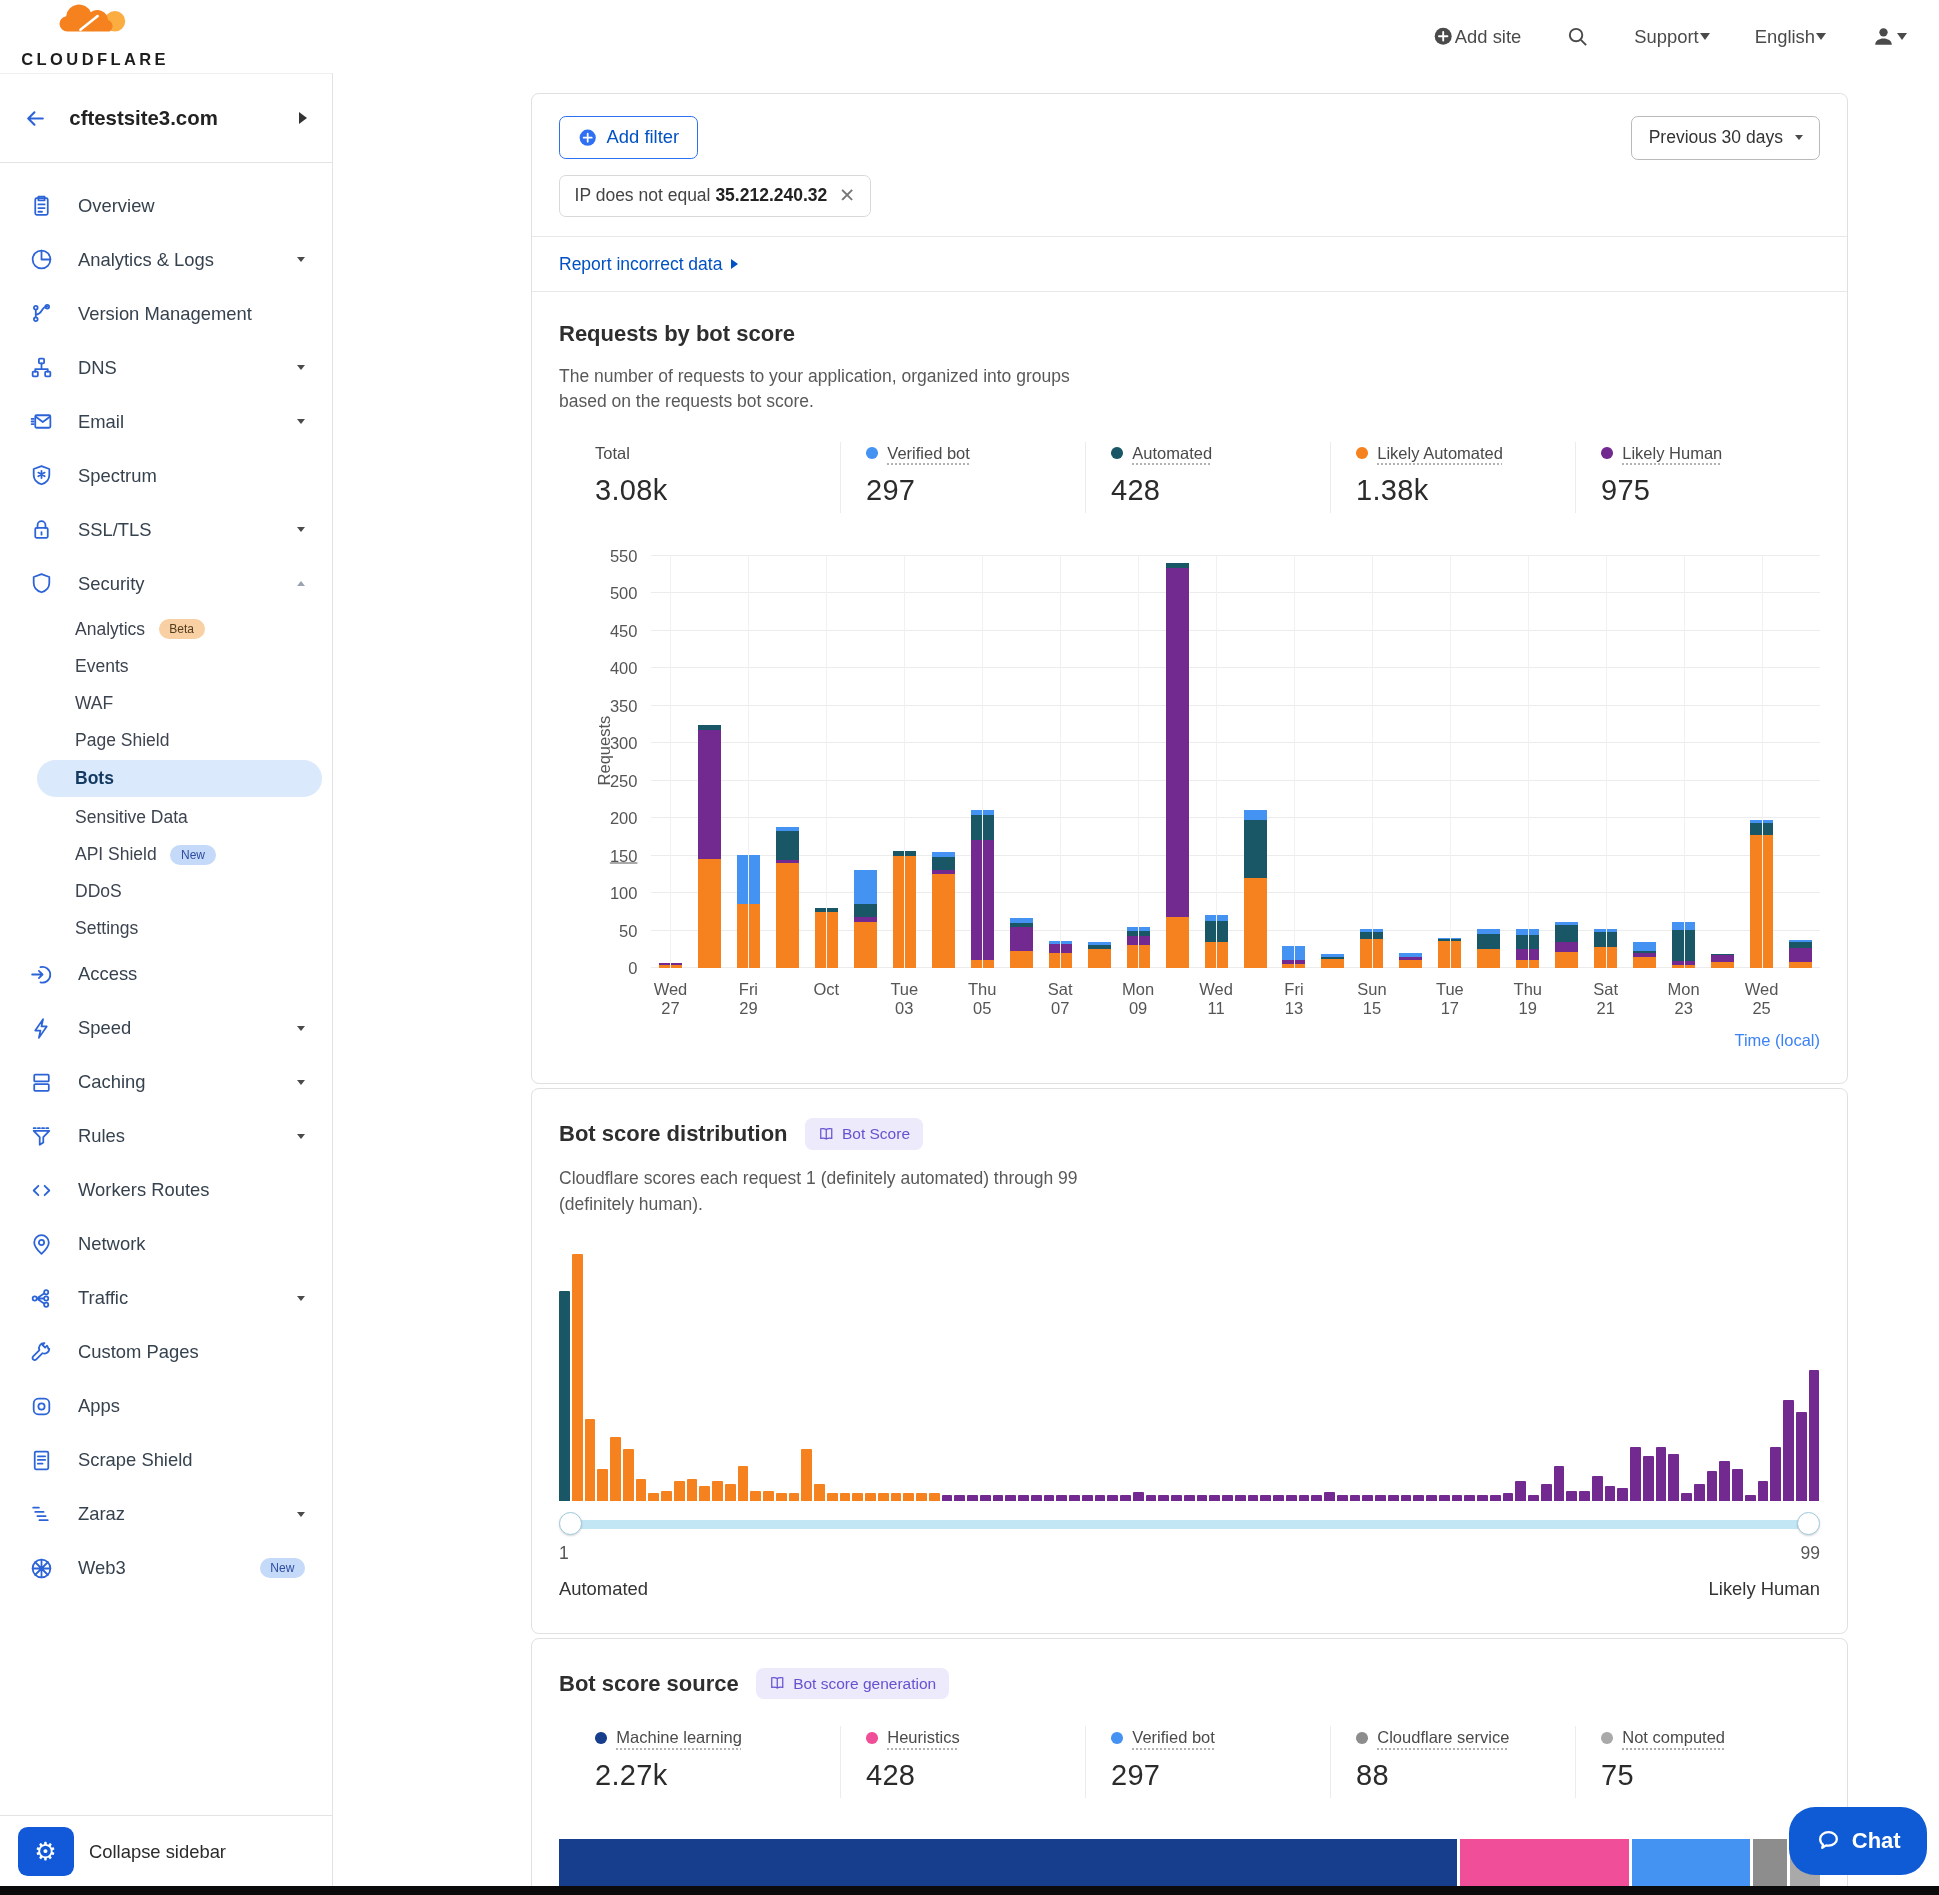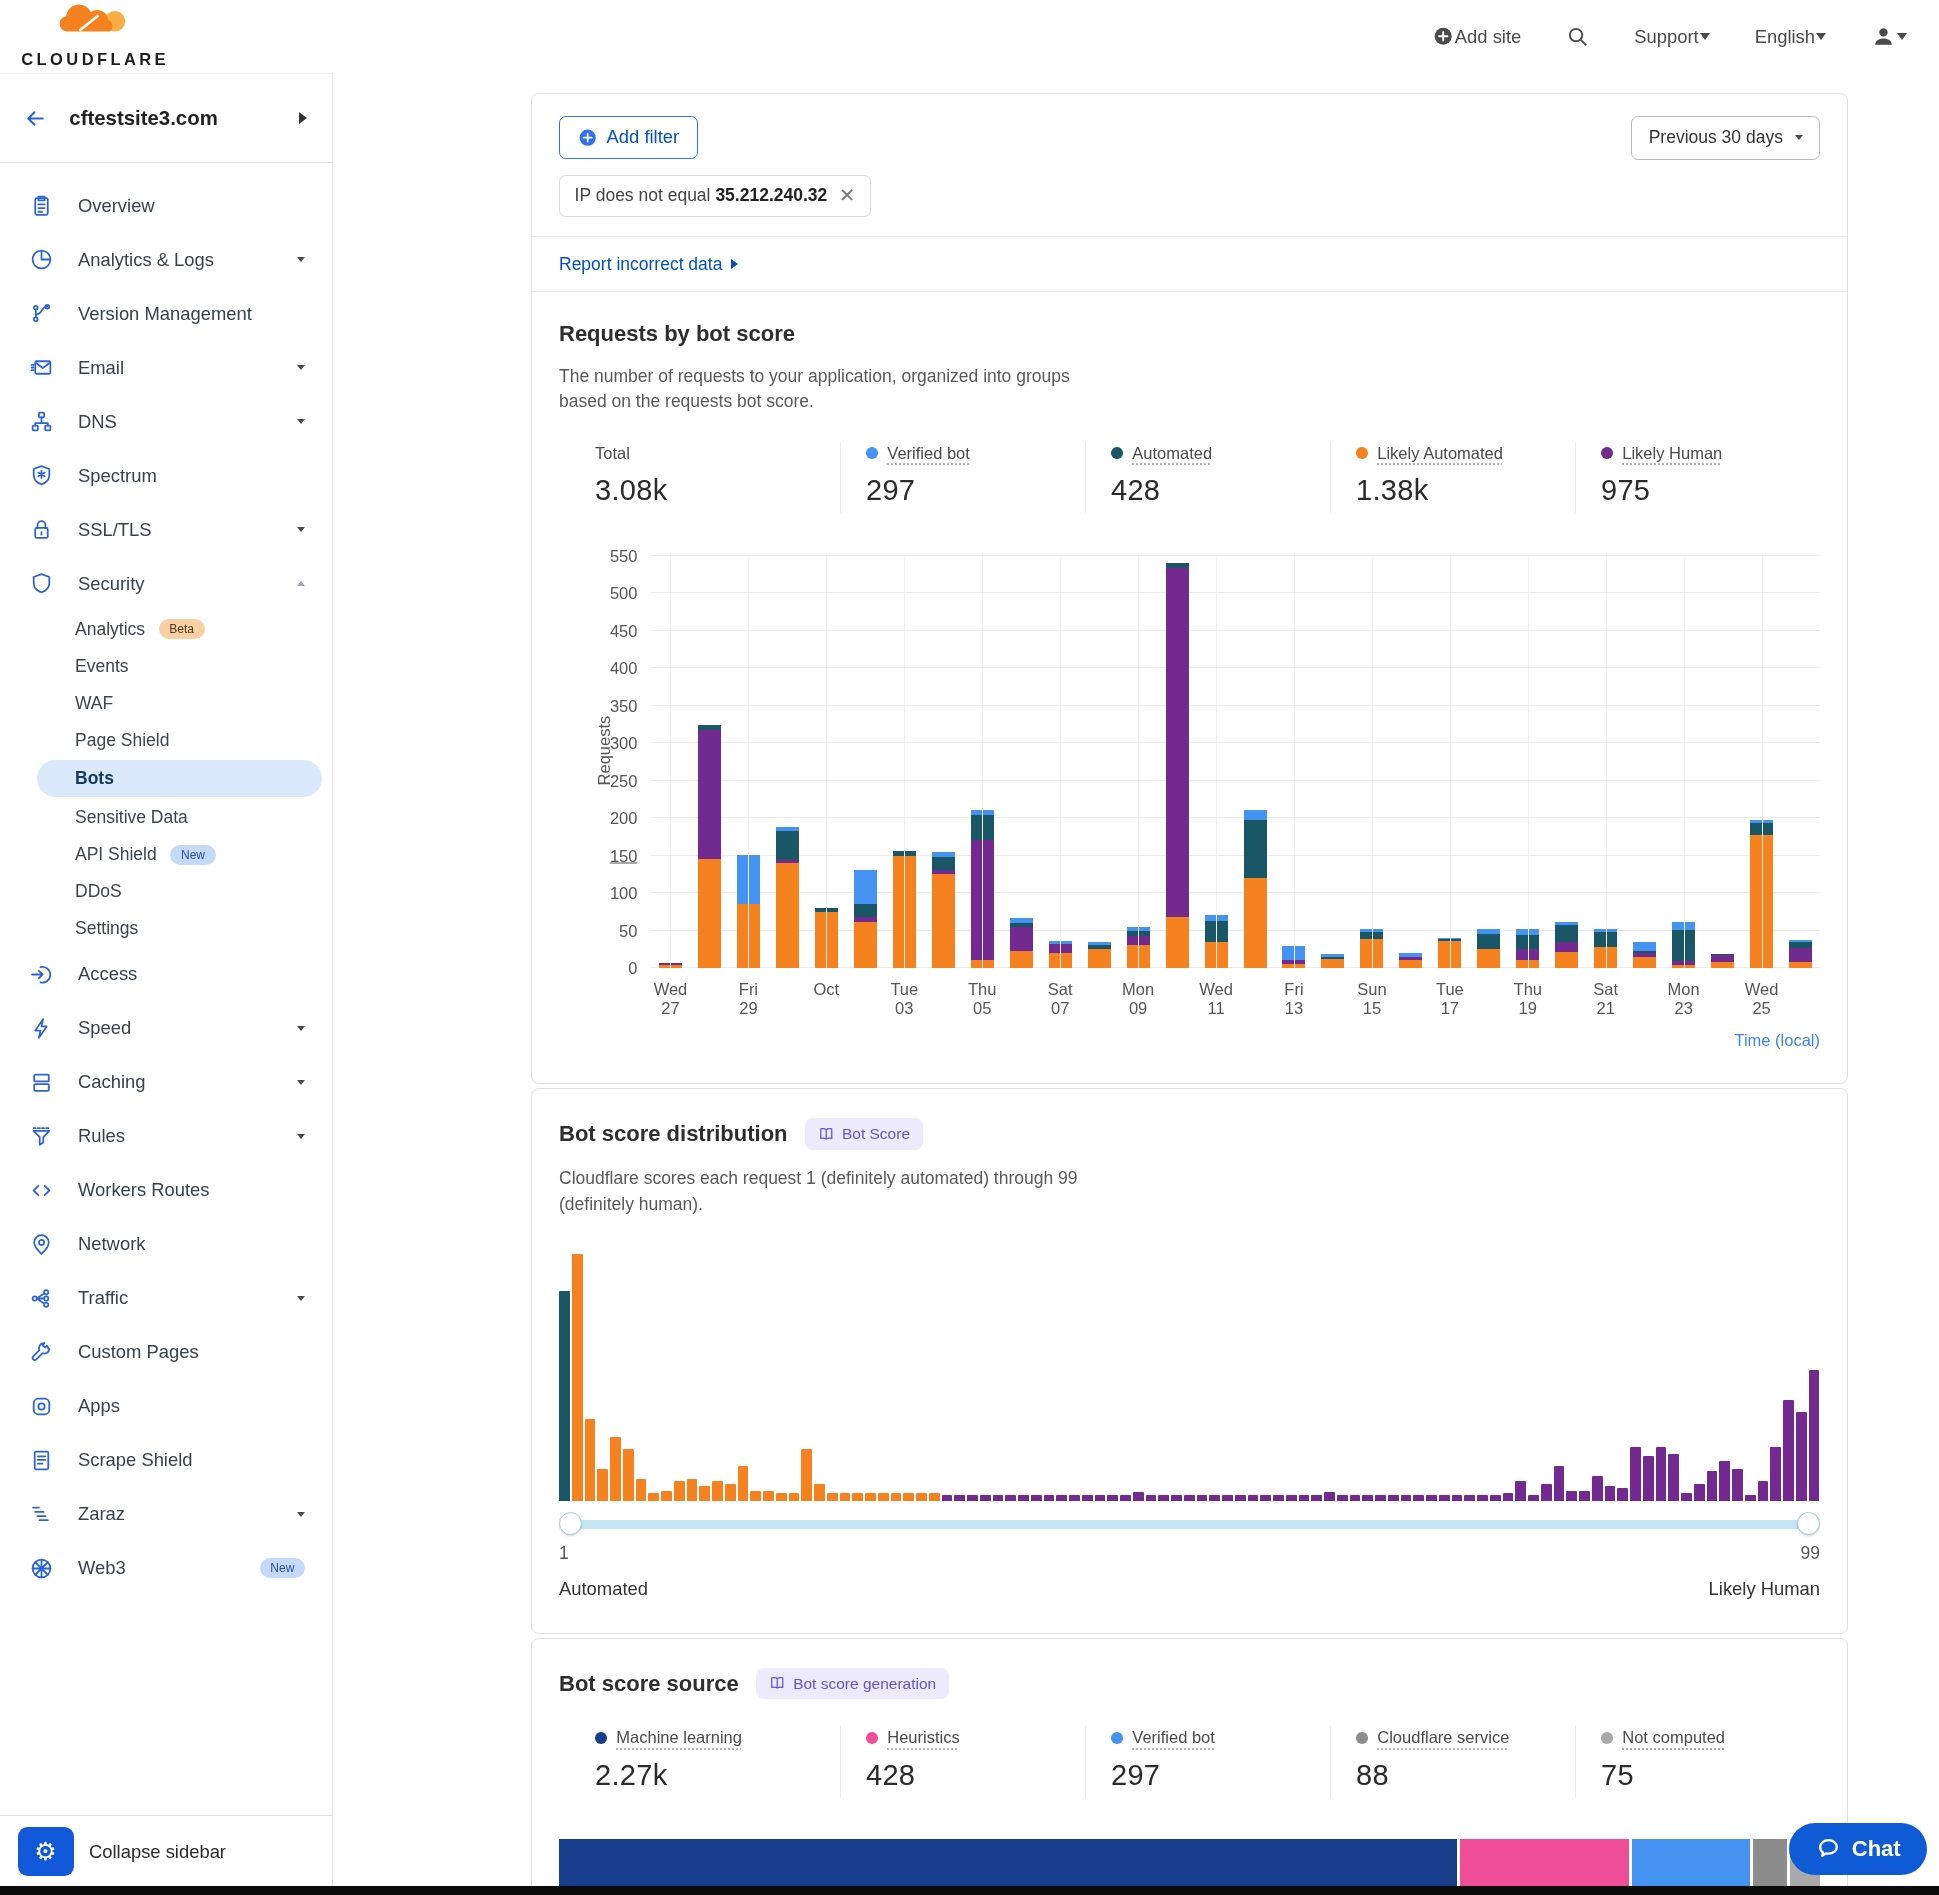--- a/index.html
+++ b/index.html
@@ -111,21 +111,21 @@
     border:1.9px solid #9fc9dc; box-shadow:0 1px 1.9px rgba(0,0,0,.15); cursor:pointer; }
   .slider-ends { display:flex; justify-content:space-between; font-size:17.5px; color:#555; margin-top:7.8px; }
   .slider-names { display:flex; justify-content:space-between; font-size:18.4px; color:#333; margin-top:13.6px; }
 
   
   .source-bar { margin-top:41px; height:47px; display:flex; }
   .source-bar div { height:100%; }
   .source-bar div + div { margin-left:2.9px; }
 
   
-  .chat-btn { position:absolute; right:11.6px; bottom:20.4px; width:138px; height:52px; border-radius:26px;
+  .chat-btn { position:absolute; right:11.6px; bottom:20.4px; width:138px; height:68px; border-radius:26px;
     background:#0f5bd6; color:#fff; display:flex; align-items:center; justify-content:center; gap:10.7px;
     font-size:22px; font-weight:bold; cursor:pointer; border:none; font-family:inherit; }
   .bottom-strip { position:absolute; left:0; right:0; bottom:0; height:8.7px; background:#0b0b0b; }
 </style>
 </head>
 <body>
 
 <div class="topbar">
   <div class="brand">
     <svg width="89" height="31" viewBox="0 0 100 36">
@@ -195,35 +195,35 @@
           <svg viewBox="0 0 24 24" class="nav-icon" fill="none" stroke="currentColor" stroke-width="1.7" stroke-linecap="round" stroke-linejoin="round">
             <circle cx="6.5" cy="6.5" r="1.8"></circle>
             <circle cx="6.5" cy="17.5" r="1.8"></circle>
             <circle cx="17.5" cy="5.5" r="1.8"></circle>
             <path d="M6.5 8.3v7.4M6.5 13c7 0 4.5-7.5 11-7.5"></path>
           </svg>
           <span class="nav-label">Version Management</span>
         </div>
         <div class="nav-item">
           <svg viewBox="0 0 24 24" class="nav-icon" fill="none" stroke="currentColor" stroke-width="1.7" stroke-linecap="round" stroke-linejoin="round">
-            <rect x="6" y="6" width="14.5" height="12" rx="1.2"></rect>
-            <path d="M6.5 7.5l6.75 5 6.75-5"></path>
-            <path d="M2.5 9.5h2M2.5 12h2M2.5 14.5h2"></path>
-          </svg>
-          <span class="nav-label">Email</span>
-          <span class="caret small"></span>
-        </div>
-        <div class="nav-item">
-          <svg viewBox="0 0 24 24" class="nav-icon" fill="none" stroke="currentColor" stroke-width="1.7" stroke-linecap="round" stroke-linejoin="round">
             <rect x="9.5" y="3.5" width="5" height="4.5" rx="0.8"></rect>
             <rect x="3.5" y="16" width="5" height="4.5" rx="0.8"></rect>
             <rect x="15.5" y="16" width="5" height="4.5" rx="0.8"></rect>
             <path d="M12 8v4M6 16v-2.5h12V16M12 12v1.5"></path>
           </svg>
           <span class="nav-label">DNS</span>
+          <span class="caret small"></span>
+        </div>
+        <div class="nav-item">
+          <svg viewBox="0 0 24 24" class="nav-icon" fill="none" stroke="currentColor" stroke-width="1.7" stroke-linecap="round" stroke-linejoin="round">
+            <rect x="6" y="6" width="14.5" height="12" rx="1.2"></rect>
+            <path d="M6.5 7.5l6.75 5 6.75-5"></path>
+            <path d="M2.5 9.5h2M2.5 12h2M2.5 14.5h2"></path>
+          </svg>
+          <span class="nav-label">Email</span>
           <span class="caret small"></span>
         </div>
         <div class="nav-item">
           <svg viewBox="0 0 24 24" class="nav-icon" fill="none" stroke="currentColor" stroke-width="1.7" stroke-linecap="round" stroke-linejoin="round">
             <path d="M12 3l7.5 2.8v5.7c0 4.6-3.2 7.6-7.5 8.9-4.3-1.3-7.5-4.3-7.5-8.9V5.8z"></path>
             <path d="M12 7.5v7M8.9 9.2l6.2 3.6M15.1 9.2l-6.2 3.6"></path>
           </svg>
           <span class="nav-label">Spectrum</span>
         </div>
         <div class="nav-item">

